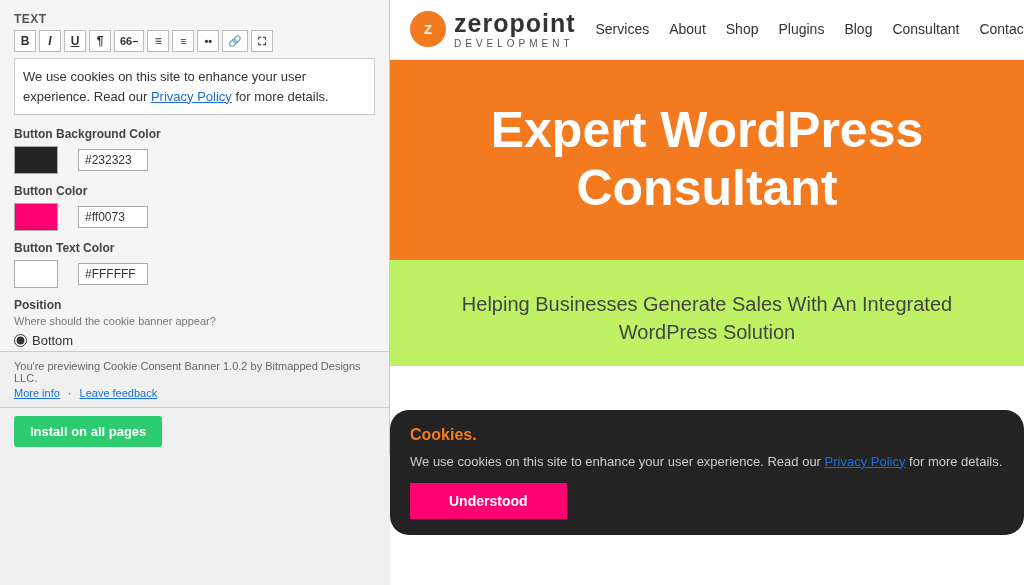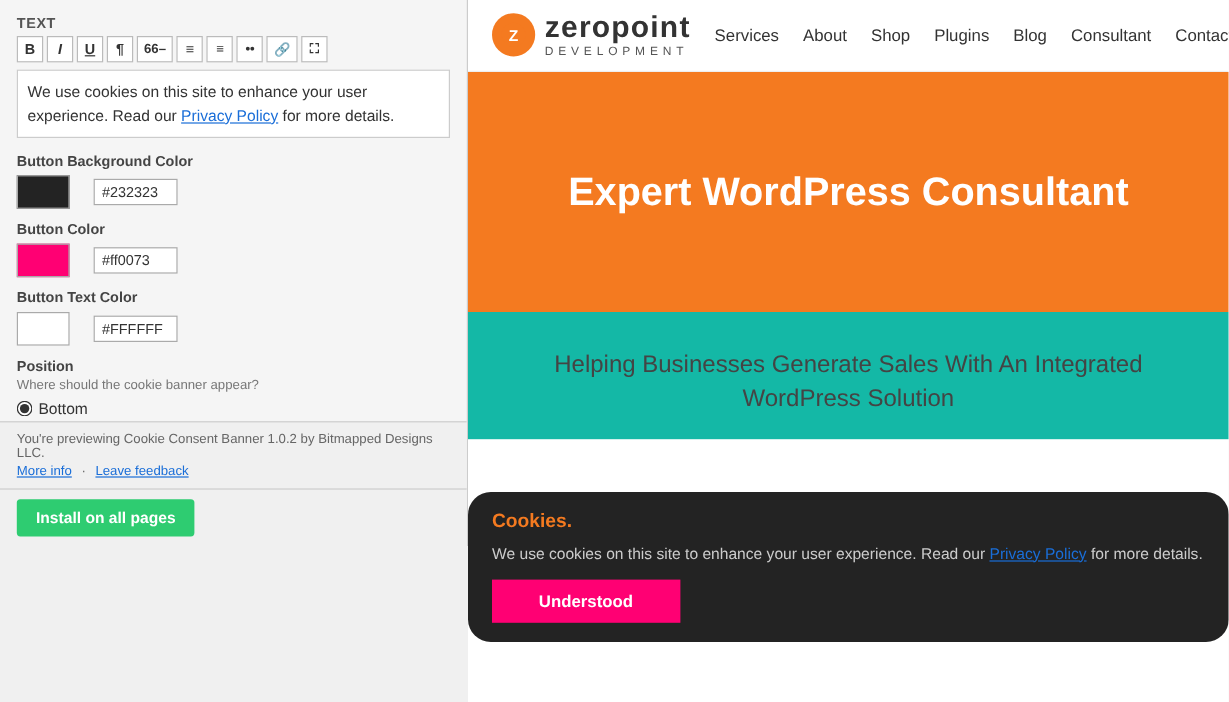--- a/index.html
+++ b/index.html
@@ -178,29 +178,29 @@
     
     .hero-section {
       background: #f47a20;
       display: flex;
       align-items: center;
       justify-content: center;
       flex: 0 0 200px;
     }
     .hero-title {
       color: #fff;
-      font-size: 33px;
+      font-size: 50px;
       font-weight: bold;
       text-align: center;
       line-height: 1.15;
       padding: 20px;
     }
     
     .sub-hero {
-      background: #14b8a6;
+      background: #bef264;
       text-align: center;
       padding: 30px 20px 20px 20px;
     }
     .sub-hero-text {
       font-size: 20px;
       color: #444;
       line-height: 1.4;
     }
     
     .cookie-overlay {

